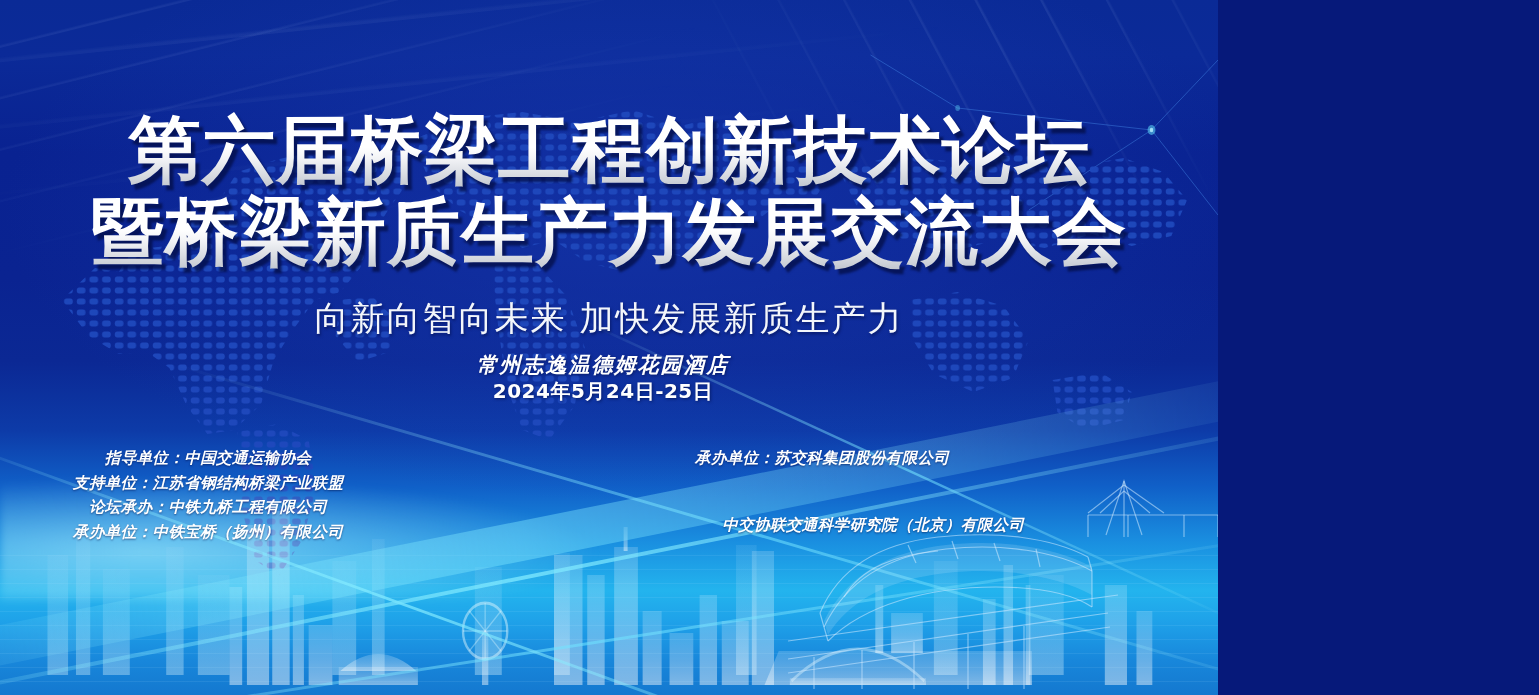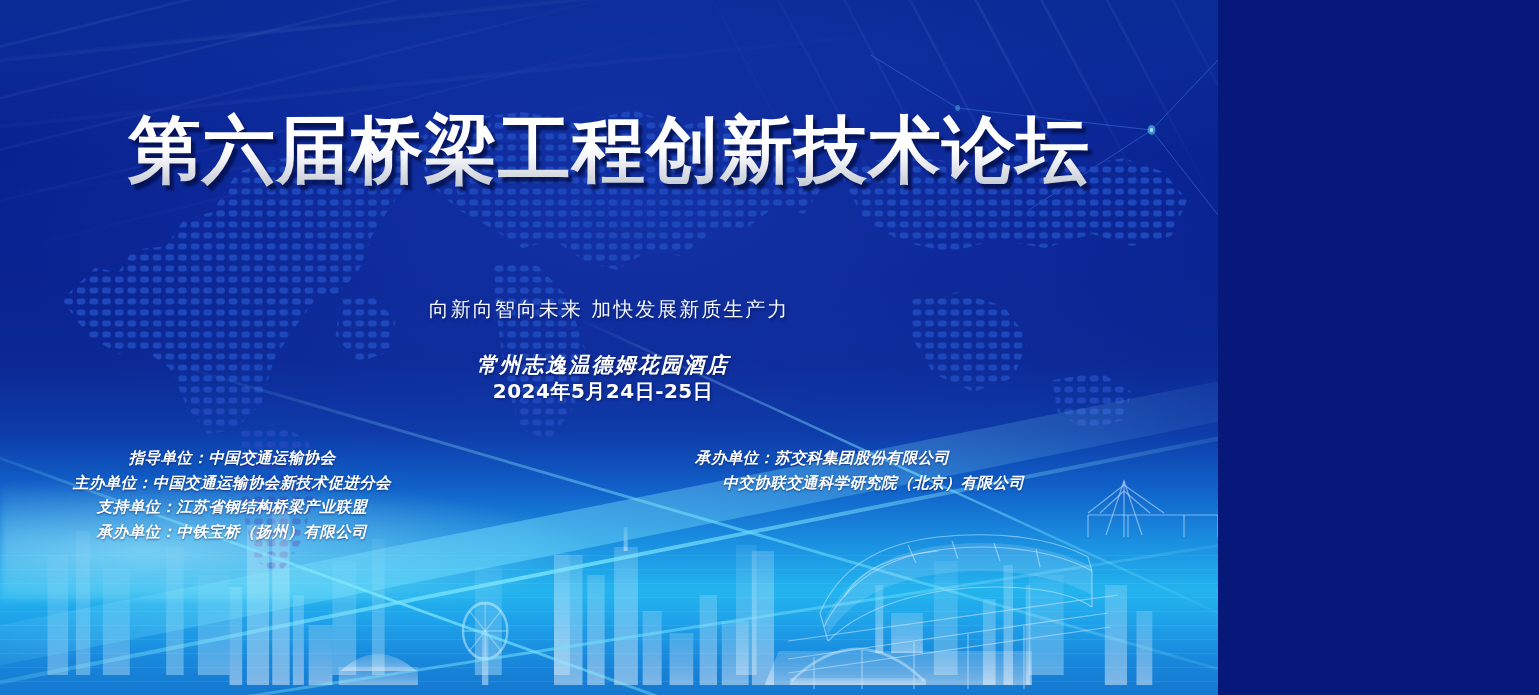--- a/index.html
+++ b/index.html
@@ -130,21 +130,21 @@
     -webkit-text-fill-color:transparent;
     filter:drop-shadow(4px 5px 1px rgba(3,14,70,0.75));
     white-space:nowrap;
   }
 
   .subtitle {
     position:absolute;
     top:296px; left:0; right:0;
     text-align:center;
     font-family:"DejaVu Serif","Liberation Serif",serif;
-    font-size:20px;
+    font-size:34px;
     letter-spacing:2px;
     color:#f3f6fb;
     text-shadow:1px 2px 3px rgba(3,14,70,0.6);
   }
 
   .venue-block {
     position:absolute;
     top:352px; left:0; right:12px;
     text-align:center;
   }
@@ -182,21 +182,21 @@
     text-shadow:0 1px 2px rgba(3,14,70,0.55);
     white-space:nowrap;
   }
   .col-left  { left:73px;  }
   .col-mid   { left:620px; }
   .col-right { left:1155px;}
 
   .cred-row { display:block;text-align:center; }
   .cred-label { display:inline-block; }
   .cred-value { display:inline-block; }
-  .indent { padding-left:6.6em; }
+  .indent { padding-left:6.6em;margin-top:42px; }
 </style>
 </head>
 <body>
 
 <div id="banner">
 
   <div class="layer streaks-tl"></div>
   <div class="layer streaks-tl2"></div>
   <div class="layer fan"></div>
 
@@ -371,40 +371,41 @@
       <g fill="#dff4ff" fill-opacity="0.16">
         <path d="M36,176 C60,128 104,106 158,100 C214,94 268,102 304,122 L304,150 C268,130 214,122 158,128 C104,134 62,154 40,190 Z"></path>
       </g>
     </svg>
   </div>
 
   <div class="content">
 
     <div class="title-block">
       <div class="title-line">第六届桥梁工程创新技术论坛</div>
+      <div class="title-line">暨桥梁新质生产力发展交流大会</div>
     </div>
 
     <div class="subtitle">向新向智向未来 加快发展新质生产力</div>
 
     <div class="venue-block">
       <div class="venue">常州志逸温德姆花园酒店</div>
       <div class="dates">2024年5月24日-25日</div>
     </div>
 
     <div class="credits">
 
       <div class="col col-left">
         <div class="cred-row">
           <span class="cred-label">指导单位：</span><span class="cred-value">中国交通运输协会</span>
         </div>
         <div class="cred-row">
-          <span class="cred-label">主办单位：</span><span class="cred-value">中国交通运输协会新技术促进分会</span>
+          <span class="cred-label">支持单位：</span><span class="cred-value">江苏省钢结构桥梁产业联盟</span>
         </div>
         <div class="cred-row">
-          <span class="cred-label">支持单位：</span><span class="cred-value">江苏省钢结构桥梁产业联盟</span>
+          <span class="cred-label">论坛承办：</span><span class="cred-value">中铁九桥工程有限公司</span>
         </div>
         <div class="cred-row">
           <span class="cred-label">承办单位：</span><span class="cred-value">中铁宝桥（扬州）有限公司</span>
         </div>
       </div>
 
       <div class="col col-mid">
         <div class="cred-row">
           <span class="cred-label">承办单位：</span><span class="cred-value">苏交科集团股份有限公司</span>
         </div>

